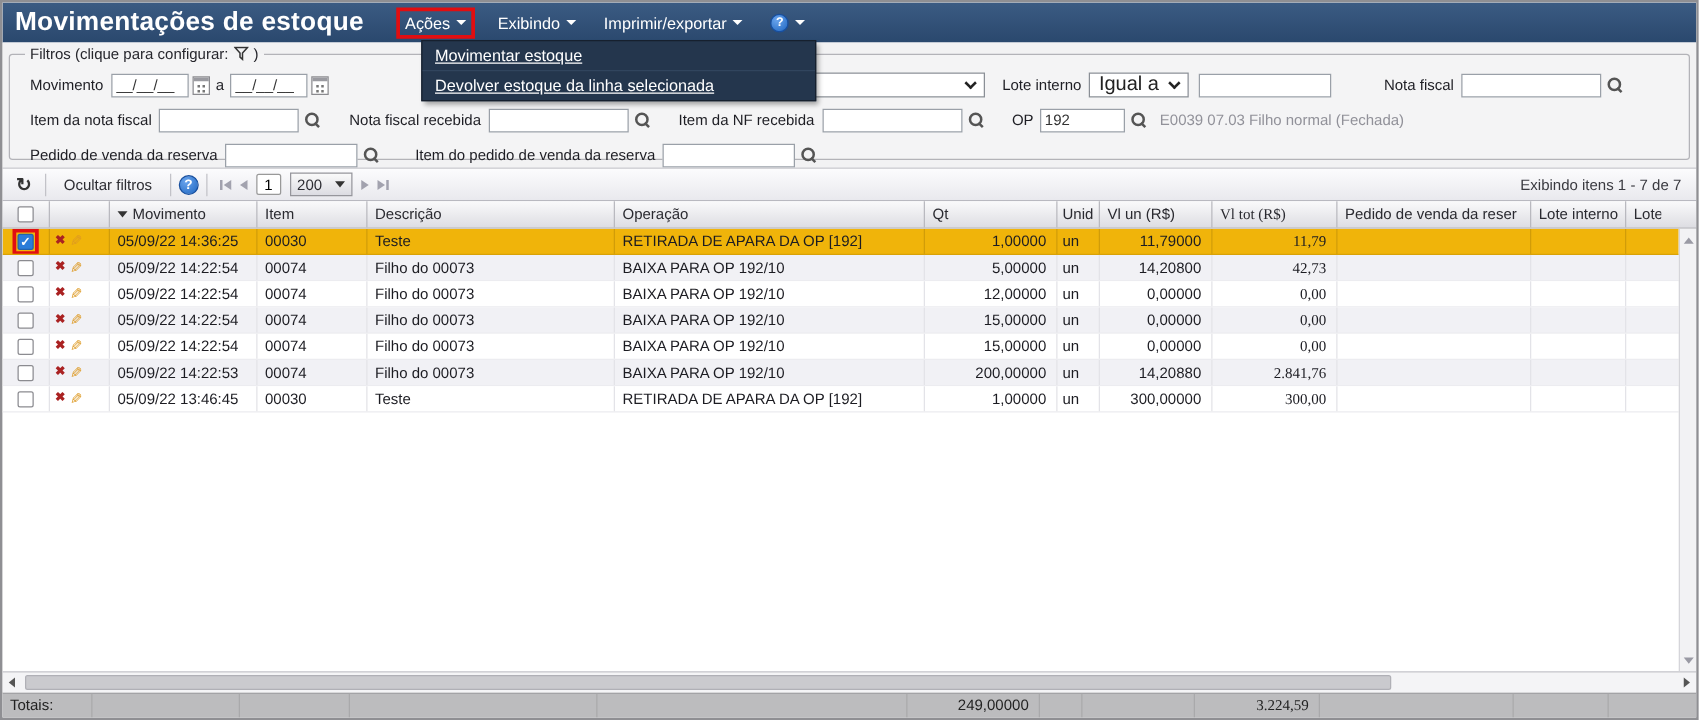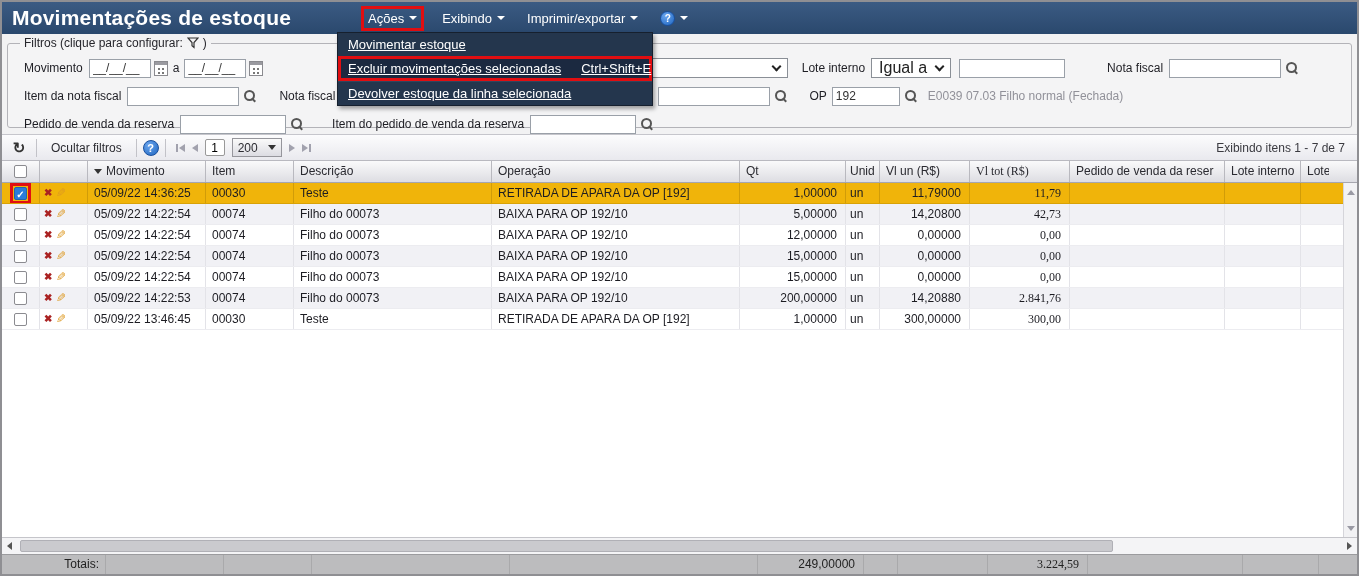--- a/index.html
+++ b/index.html
@@ -9,21 +9,21 @@
   .app {
     position:relative; width:1359px; height:576px;
     border:2px solid #8f8f93; background:#fff;
     display:flex; flex-direction:column; overflow:hidden;
   }
 
   
   .topbar {
     height:32px; flex:0 0 32px;
     background:linear-gradient(180deg,#3b5b83,#2a486d);
-    display:flex; align-items:center; padding:16px 10px; color:#fff;gap:44px;
+    display:flex; align-items:center; padding:16px 10px; color:#fff;
   }
   .title { font-size:21px; font-weight:bold; letter-spacing:.2px; white-space:nowrap; }
   .menus { display:flex; align-items:center; margin-left:26px; gap:14px; font-size:13px; }
   .menu-item { display:inline-flex; align-items:center; gap:5px; padding:2px 4px; cursor:pointer; white-space:nowrap; }
   .caret-down { width:0;height:0;border-left:4px solid transparent;border-right:4px solid transparent;border-top:4px solid #fff; display:inline-block; }
   .annot-red { border:3px solid #e10e11; }
   .help-circle {
     width:15px;height:15px;border-radius:50%;
     background:radial-gradient(circle at 35% 30%, #6aa5ee, #1f66c0);
     border:1px solid #184f9e; color:#fff; font-size:10px; font-weight:bold;
@@ -116,21 +116,21 @@
   .hscroll { flex:0 0 17px; position:relative; background:#f4f4f6; border-top:1px solid #c5c5ca; display:flex; align-items:center; }
   .hs-l, .hs-r { width:15px; display:flex; align-items:center; justify-content:center; cursor:pointer; }
   .hs-l span { width:0;height:0;border-top:4px solid transparent;border-bottom:4px solid transparent;border-right:5px solid #555; }
   .hs-r span { width:0;height:0;border-top:4px solid transparent;border-bottom:4px solid transparent;border-left:5px solid #555; }
   .hs-r { position:absolute; right:0; }
   .hs-thumb { position:absolute; left:18px; right:244px; top:2px; bottom:2px; background:#cacace; border:1px solid #b0b0b6; border-radius:2px; cursor:pointer; }
 
   
   .tfoot { flex:0 0 20px; display:flex; background:#bcbcbe; border-top:1px solid #9b9b9e; font-size:12px; color:#222; }
   .fc { border-right:1px solid #a9a9ab; padding:0 6px; line-height:19px; white-space:nowrap; overflow:hidden; }
-  .fc-first { width:104px;text-align:right; }
+  .fc-first { width:72px; }
 </style>
 </head>
 <body>
 
 <div class="app">
 
   <div class="topbar">
     <span class="title">Movimentações de estoque</span>
     <div class="menus">
       <span class="menu-item annot-red">
@@ -147,24 +147,20 @@
       </span>
       <span class="menu-item">
         <span class="help-circle">?</span>
         <span class="caret-down"></span>
       </span>
     </div>
   </div>
 
   <div class="dropdown">
     <div class="mi">Movimentar estoque</div>
-    <div class="mi hl">
-      <span>Excluir movimentações selecionadas</span>
-      <span>Ctrl+Shift+E</span>
-    </div>
     <div class="mi">Devolver estoque da linha selecionada</div>
   </div>
 
   <div class="filters">
     <fieldset>
       <legend>
         <span>Filtros (clique para configurar:</span>
         <svg width="12" height="12" viewBox="0 0 12 12">
             <path d="M1 1 h10 l-4 4.5 v5 l-2 -1.8 v-3.2 z" fill="none" stroke="#333" stroke-width="1.2"></path>
           </svg>

